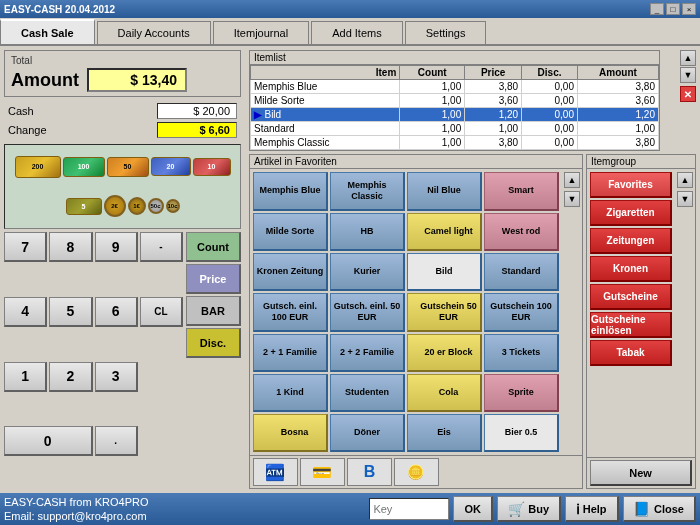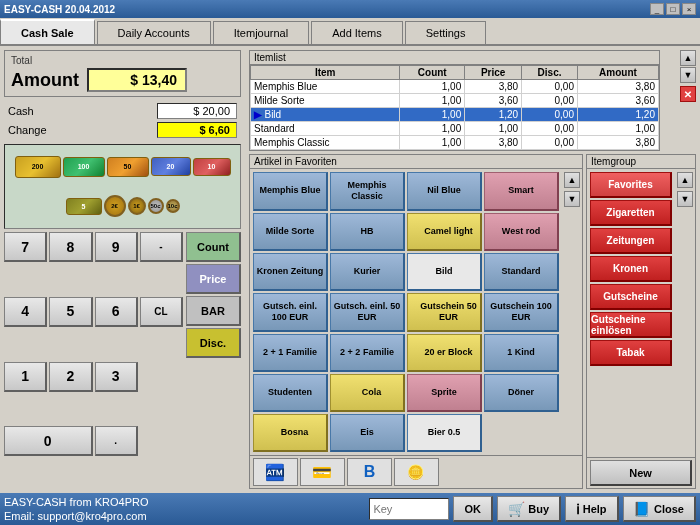--- a/index.html
+++ b/index.html
@@ -221,21 +221,21 @@
       border-bottom: 1px solid #808080;
     }
     .itemlist-table { width: 100%; border-collapse: collapse; }
     .itemlist-table th {
       background: #d4d0c8;
       border: 1px solid #808080;
       padding: 1px 3px;
       font-size: 10px;
       text-align: center;
     }
-    .itemlist-table th.item-col { text-align: center; margin-top: 12px; }
+    .itemlist-table th.item-col { text-align: right; margin-top: 12px; }
     .itemlist-table td {
       border: 1px solid #d0d0d0;
       padding: 1px 3px;
       font-size: 10px;
     }
     .itemlist-table td.right { text-align: right; }
     .row-selected { background: #316ac5; color: white; }
     .row-selected td { color: white; }
 
     
@@ -569,26 +569,27 @@
               <div class="fav-btn ">Kurier</div>
               <div class="fav-btn image">Bild</div>
               <div class="fav-btn ">Standard</div>
               <div class="fav-btn ">Gutsch. einl. 100 EUR</div>
               <div class="fav-btn ">Gutsch. einl. 50 EUR</div>
               <div class="fav-btn yellow">Gutschein 50 EUR</div>
               <div class="fav-btn ">Gutschein 100 EUR</div>
               <div class="fav-btn ">2 + 1 Familie</div>
               <div class="fav-btn ">2 + 2 Familie</div>
               <div class="fav-btn yellow">20 er Block</div>
+              <div class="fav-btn ">3 Tickets</div>
               <div class="fav-btn ">1 Kind</div>
               <div class="fav-btn ">Studenten</div>
               <div class="fav-btn yellow">Cola</div>
               <div class="fav-btn pink">Sprite</div>
+              <div class="fav-btn yellow">Bosna</div>
               <div class="fav-btn ">Döner</div>
-              <div class="fav-btn yellow">Bosna</div>
               <div class="fav-btn ">Eis</div>
               <div class="fav-btn image">Bier 0.5</div>
             </div>
           <div class="fav-scroll">
             <div class="arrow-btn">▲</div>
             <div class="arrow-btn" style="margin-top:1px;">▼</div>
           </div>
         </div>
 
         <div style="display:flex; gap:2px; padding:2px 3px; background:#d4d0c8; border-top:1px solid #808080;">

